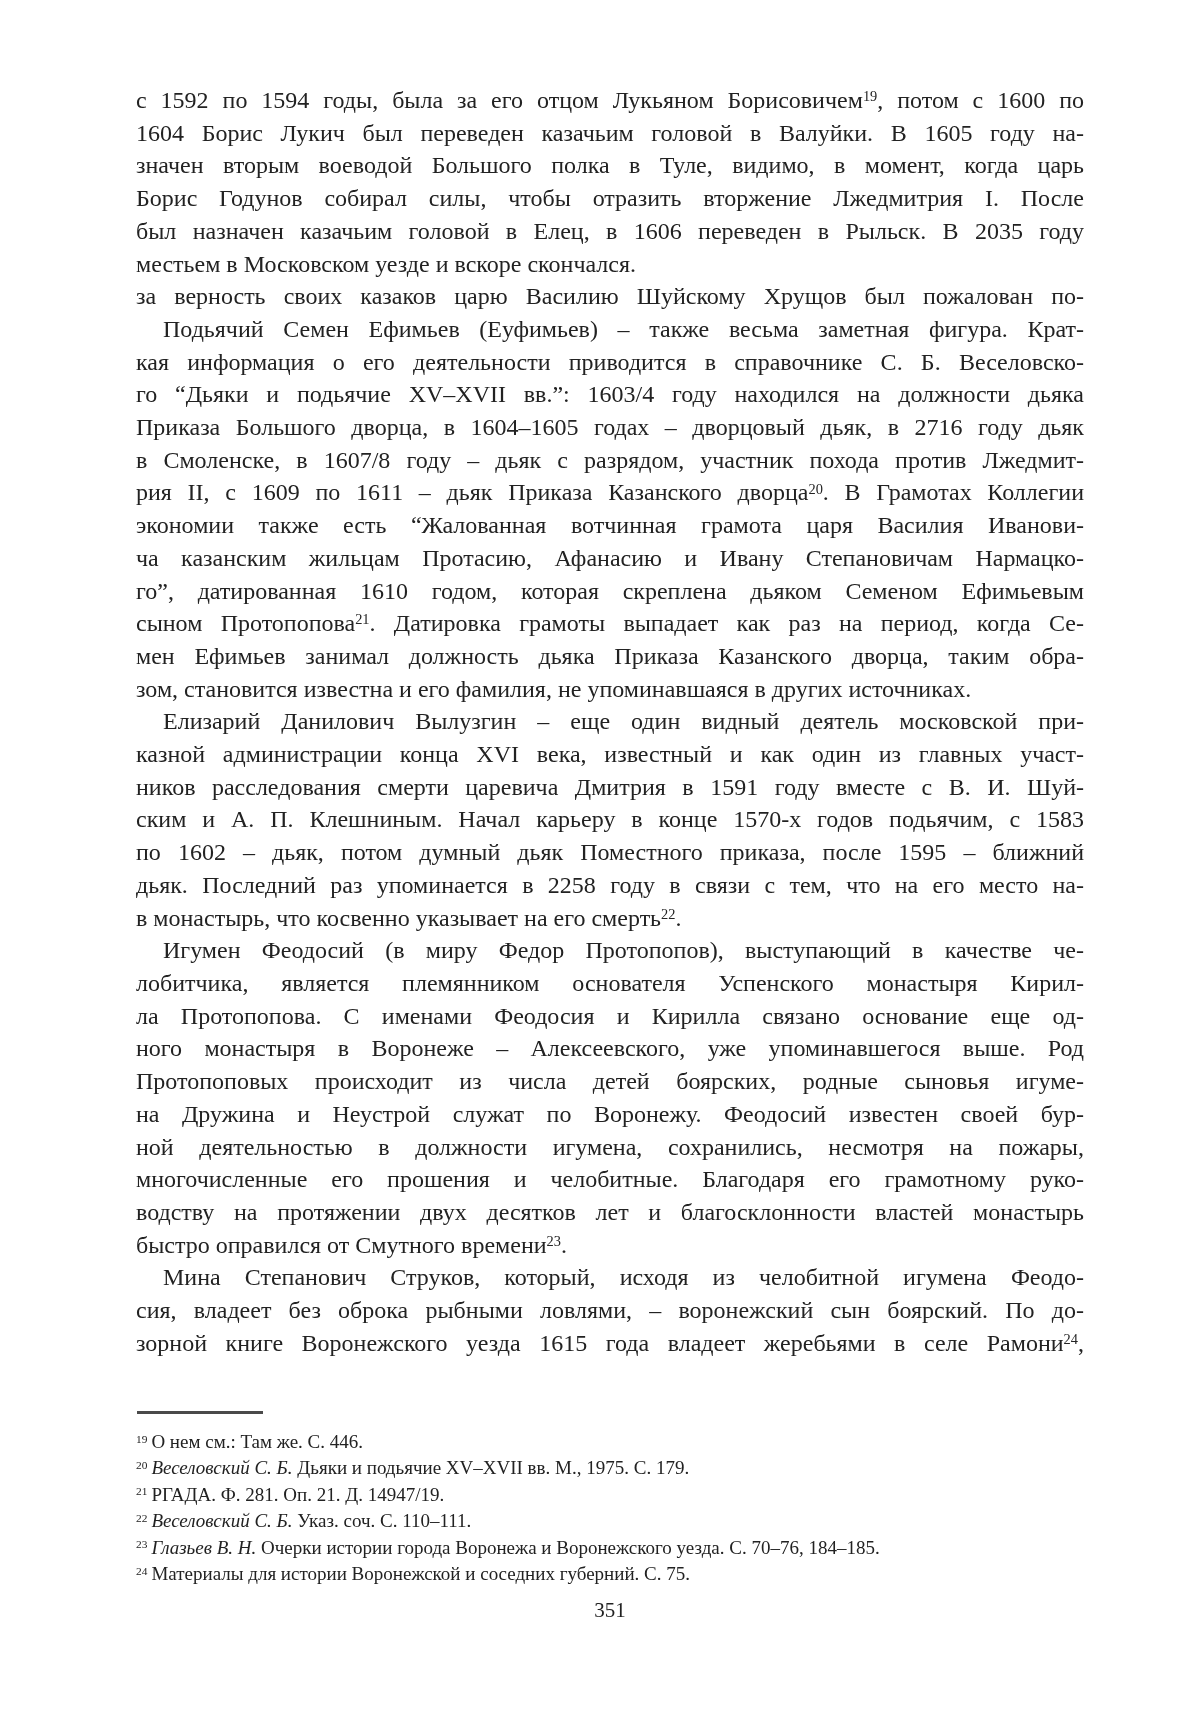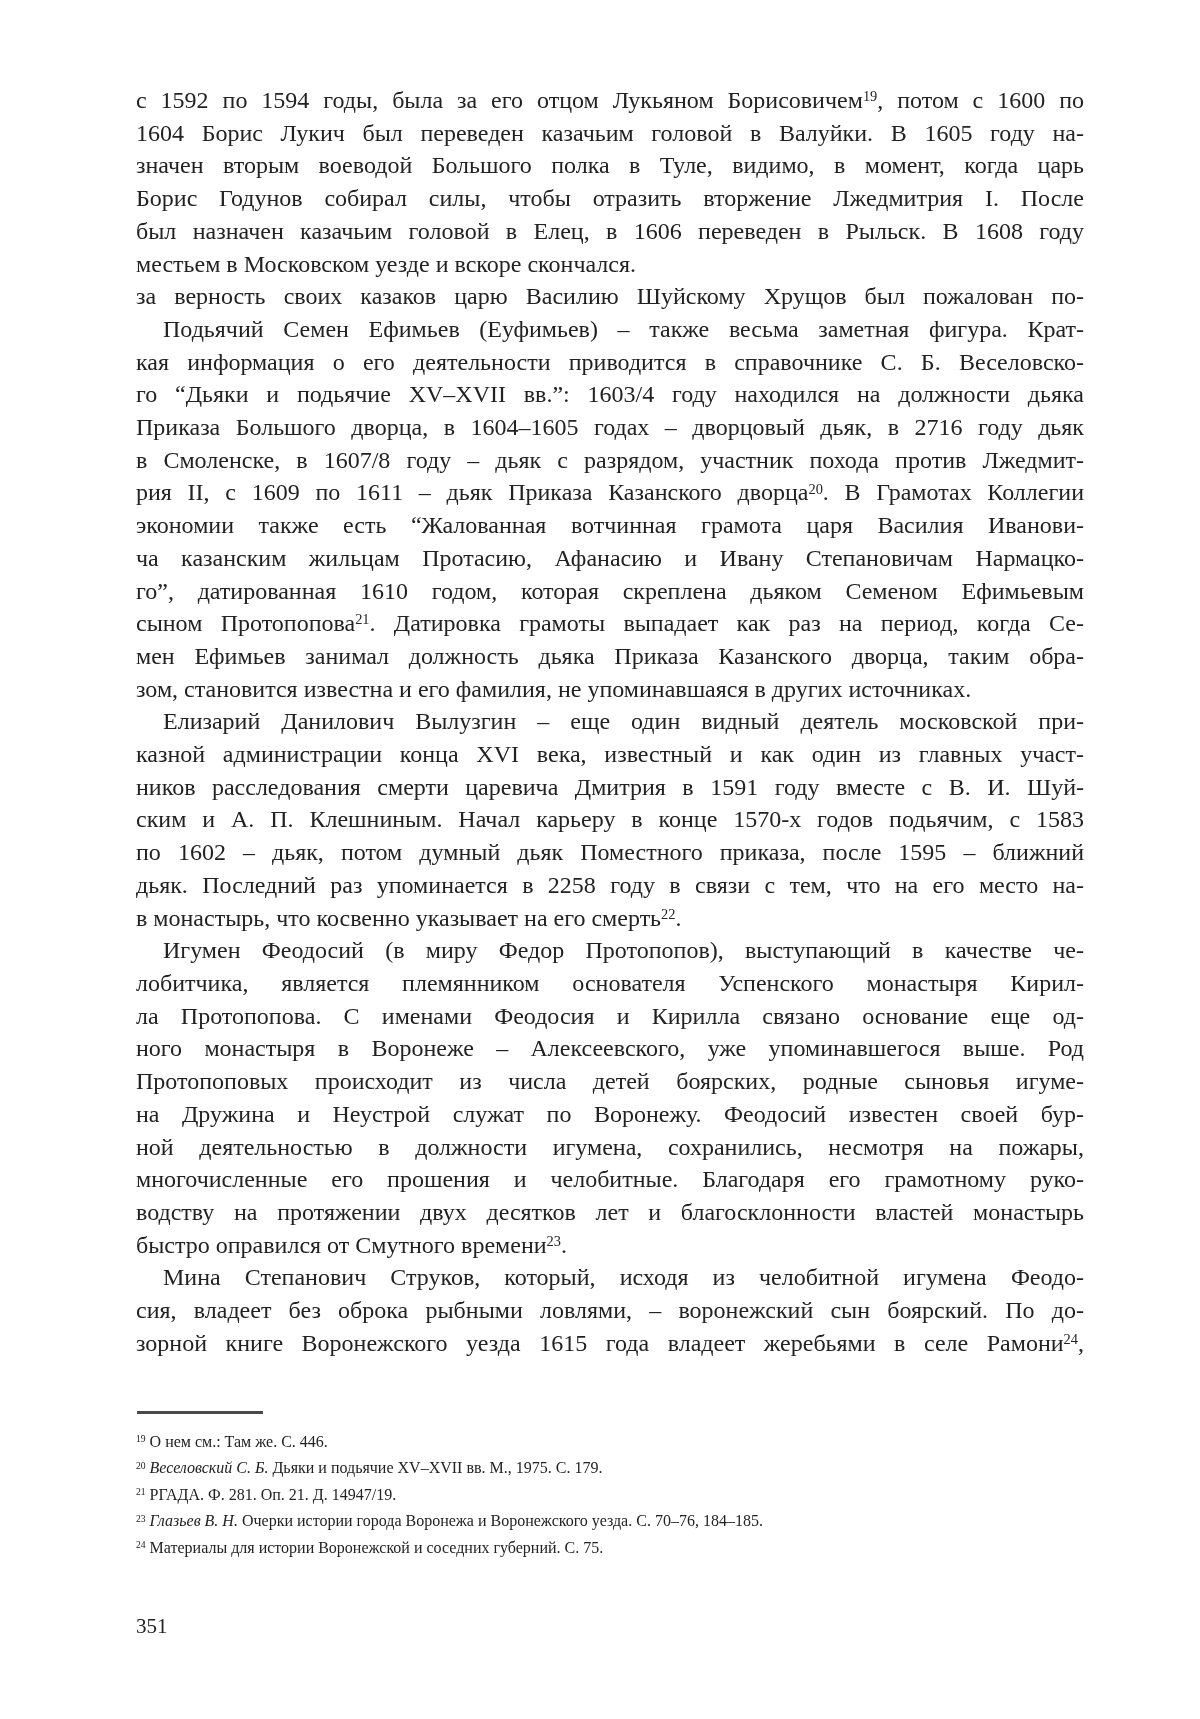--- a/index.html
+++ b/index.html
@@ -41,46 +41,45 @@
     top: 1411px;
     width: 126px;
     height: 3px;
     background: #4a4a4a;
   }
   .footnotes {
     position: absolute;
     left: 136px;
     top: 1429px;
     width: 948px;
-    font-size: 16px;
+    font-size: 19px;
     line-height: 26.4px;
   }
   .fn-line em { font-style: italic; }
   .fn-line sup { margin-right: 4px; }
   .page-number {
     position: absolute;
     left: 136px;
     top: 1598px;
     width: 948px;
-    text-align: left;
+    text-align: center;
     font-size: 21px;
-    margin-top: 16px;
   }
 </style>
 </head>
 <body>
 
 <div class="page">
   <main class="body-text">
       <div class="para">
         <div class="line j">с 1592 по 1594 годы, была за его отцом Лукьяном Борисовичем<sup>19</sup>, потом с 1600 по</div>
         <div class="line j">1604 Борис Лукич был переведен казачьим головой в Валуйки. В 1605 году на-</div>
         <div class="line j">значен вторым воеводой Большого полка в Туле, видимо, в момент, когда царь</div>
         <div class="line j">Борис Годунов собирал силы, чтобы отразить вторжение Лжедмитрия I. После</div>
-        <div class="line j">был назначен казачьим головой в Елец, в 1606 переведен в Рыльск. В 1608 году</div>
+        <div class="line j">был назначен казачьим головой в Елец, в 1606 переведен в Рыльск. В 2035 году</div>
         <div class="line">местьем в Московском уезде и вскоре скончался.</div>
         <div class="line j">за верность своих казаков царю Василию Шуйскому Хрущов был пожалован по-</div>
       </div>
       <div class="para indent">
         <div class="line j">Подьячий Семен Ефимьев (Еуфимьев) – также весьма заметная фигура. Крат-</div>
         <div class="line j">кая информация о его деятельности приводится в справочнике С. Б. Веселовско-</div>
         <div class="line j">го “Дьяки и подьячие XV–XVII вв.”: 1603/4 году находился на должности дьяка</div>
         <div class="line j">Приказа Большого дворца, в 1604–1605 годах – дворцовый дьяк, в 2716 году дьяк</div>
         <div class="line j">в Смоленске, в 1607/8 году – дьяк с разрядом, участник похода против Лжедмит-</div>
         <div class="line j">рия II, с 1609 по 1611 – дьяк Приказа Казанского дворца<sup>20</sup>. В Грамотах Коллегии</div>
@@ -116,17 +115,18 @@
         <div class="line j">Мина Степанович Струков, который, исходя из челобитной игумена Феодо-</div>
         <div class="line j">сия, владеет без оброка рыбными ловлями, – воронежский сын боярский. По до-</div>
         <div class="line j">зорной книге Воронежского уезда 1615 года владеет жеребьями в селе Рамони<sup>24</sup>,</div>
       </div>
     </main>
   <div class="fn-rule"></div>
   <section class="footnotes">
       <div class="fn-line"><sup>19</sup>О нем см.: Там же. С. 446.</div>
       <div class="fn-line"><sup>20</sup><em>Веселовский С. Б.</em> Дьяки и подьячие XV–XVII вв. М., 1975. С. 179.</div>
       <div class="fn-line"><sup>21</sup>РГАДА. Ф. 281. Оп. 21. Д. 14947/19.</div>
+      <div class="fn-line"><sup>22</sup><em>Веселовский С. Б.</em> Указ. соч. С. 110–111.</div>
       <div class="fn-line"><sup>23</sup><em>Глазьев В. Н.</em> Очерки истории города Воронежа и Воронежского уезда. С. 70–76, 184–185.</div>
       <div class="fn-line"><sup>24</sup>Материалы для истории Воронежской и соседних губерний. С. 75.</div>
     </section>
   <div class="page-number">351</div>
 </div>
 
 </body></html>

